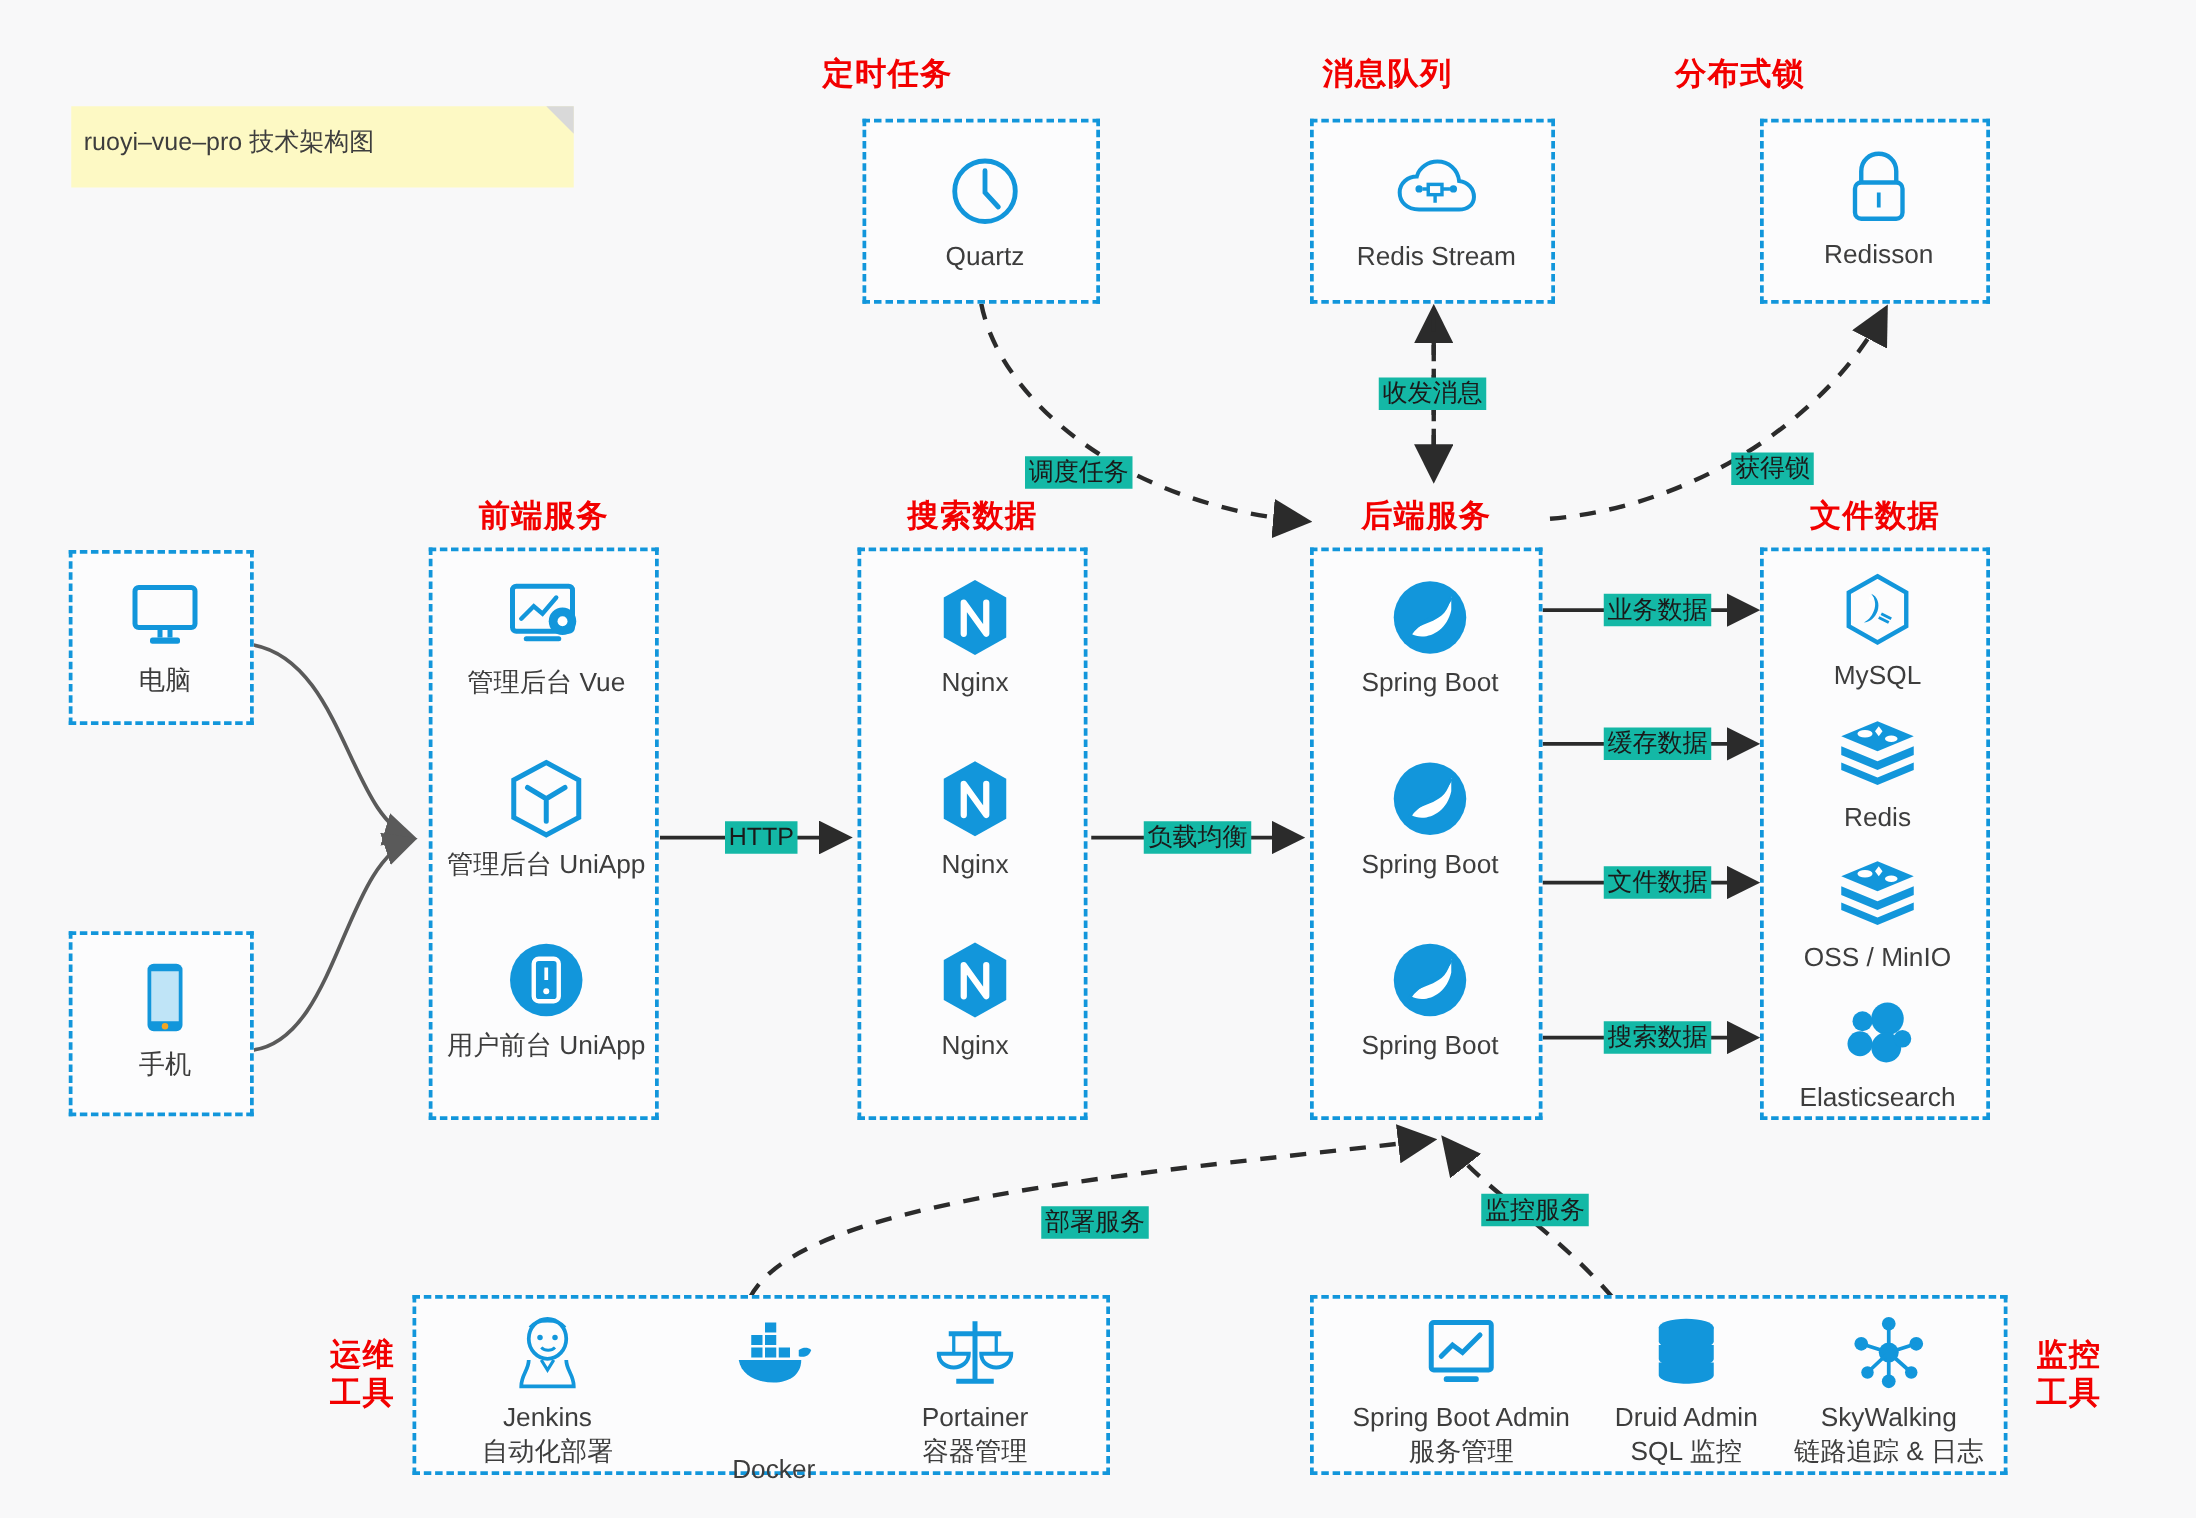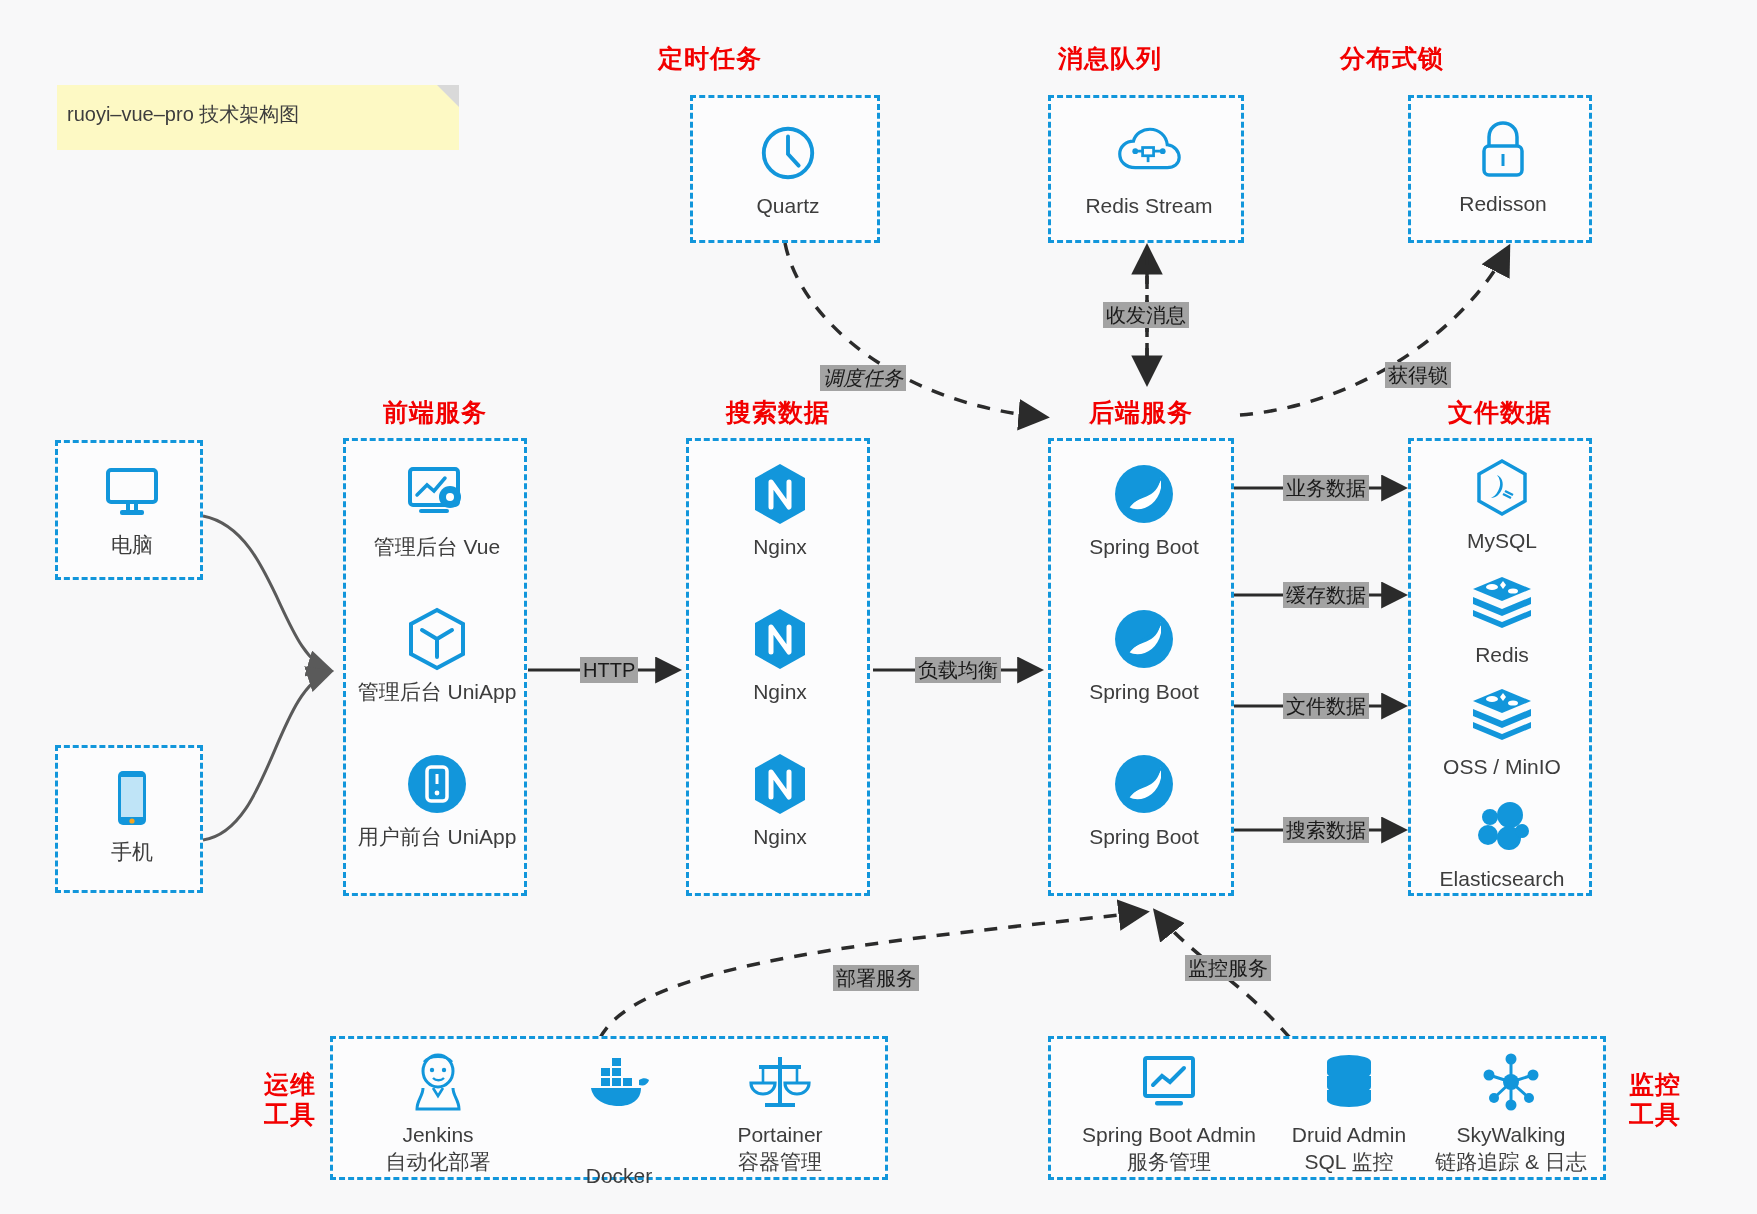--- a/index.html
+++ b/index.html
@@ -78,21 +78,21 @@
     width:0;height:0;
     border-left:22px solid transparent;
     border-top:22px solid #d9d9d9;
   }
 
   
   .elabel{
     position:absolute;
     font-size:20px;
     color:#1a1a1a;
-    background:#a3a3a3;
+    background:#14b8a6;
     padding:1px 3px;
     white-space:nowrap;
     line-height:1.2;
   }
 </style>
 </head>
 <body>
 
 <div class="canvas">
 
@@ -452,21 +452,21 @@
       <div class="lbl2">链路追踪 &amp; 日志</div>
     </div>
   </div>
   <div class="gtitle side" style="left:1620px;top:1070px;width:70px;text-align:center;">
     <div>监控</div>
     <div>工具</div>
   </div>
 
   <div class="elabel" style="left:580px;top:657px;">HTTP</div>
   <div class="elabel" style="left:915px;top:657px;">负载均衡</div>
-  <div class="elabel" style="left:820px;top:365px;font-style:italic;">调度任务</div>
+  <div class="elabel" style="left:820px;top:365px;">调度任务</div>
   <div class="elabel" style="left:1103px;top:302px;">收发消息</div>
   <div class="elabel" style="left:1385px;top:362px;">获得锁</div>
   <div class="elabel" style="left:1283px;top:475px;">业务数据</div>
   <div class="elabel" style="left:1283px;top:582px;">缓存数据</div>
   <div class="elabel" style="left:1283px;top:693px;">文件数据</div>
   <div class="elabel" style="left:1283px;top:817px;">搜索数据</div>
   <div class="elabel" style="left:833px;top:965px;">部署服务</div>
   <div class="elabel" style="left:1185px;top:955px;">监控服务</div>
 
 </div>

